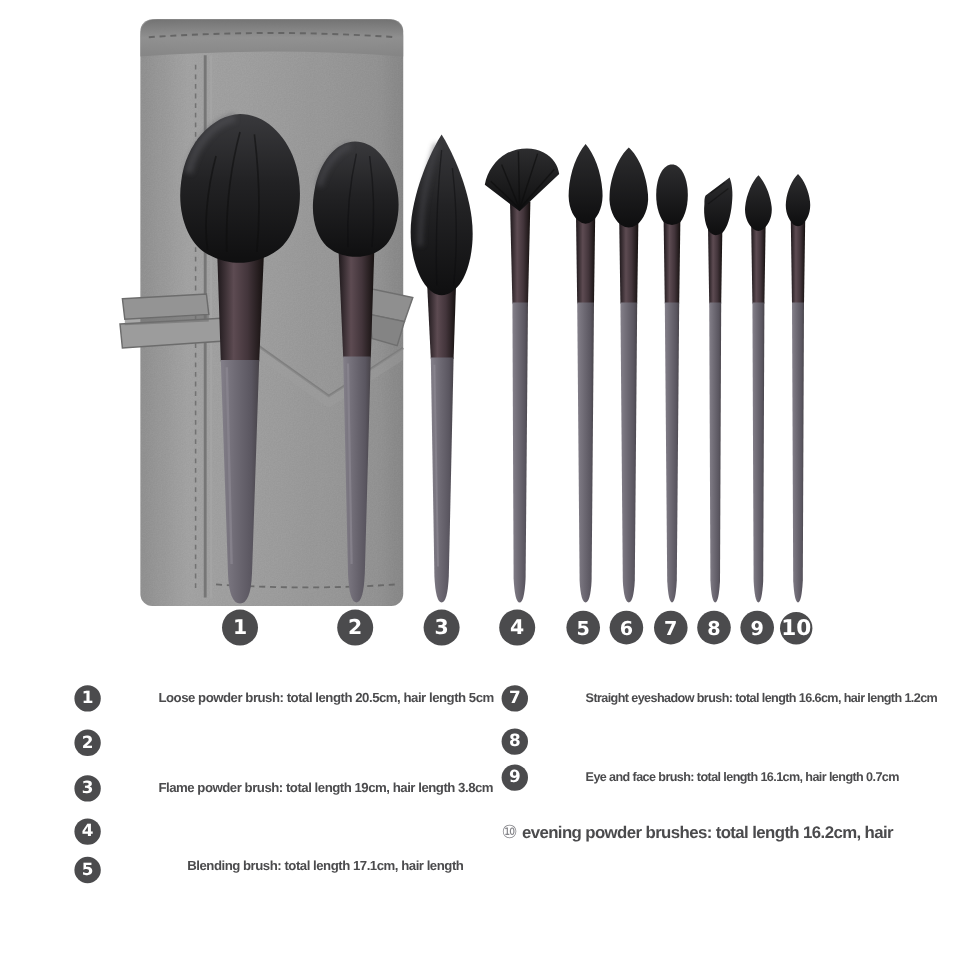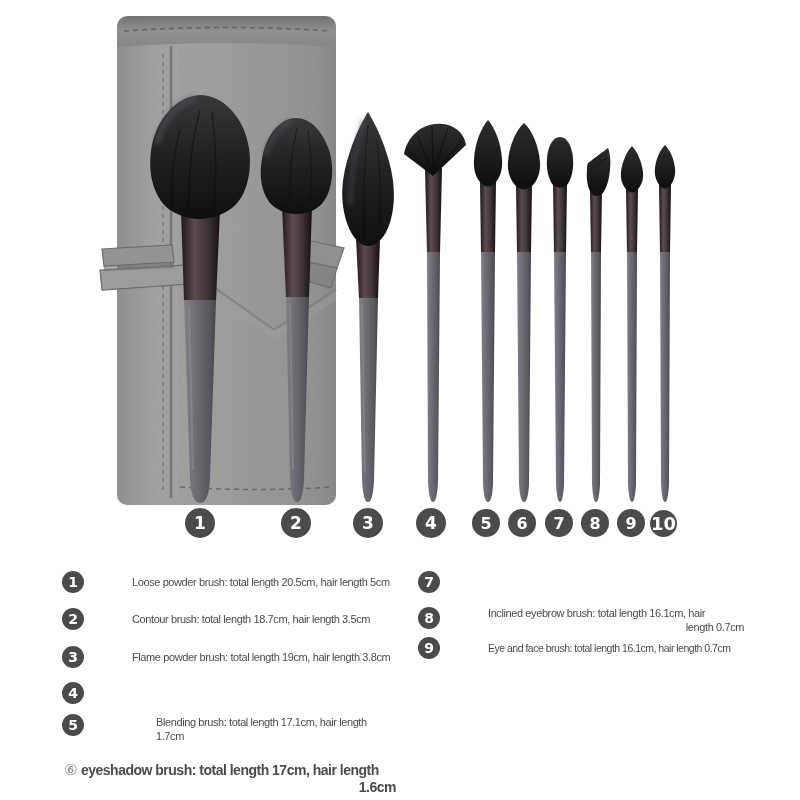--- a/index.html
+++ b/index.html
@@ -11,21 +11,21 @@
          display:flex;align-items:center;justify-content:center;
          font-weight:bold;font-family:"DejaVu Sans", sans-serif;}
   .b30{width:30px;height:30px;font-size:17px;}
   .b28{width:28px;height:28px;font-size:16px;}
   .b27{width:27px;height:27px;font-size:18px;}
   
   .item{position:absolute;display:flex;gap:11px;color:#4b4b4d;}
   .num{flex:0 0 auto;width:22px;height:22px;border-radius:50%;background:#4b4b4d;color:#fff;
        display:flex;align-items:center;justify-content:center;font-size:14px;font-weight:bold;
        font-family:"DejaVu Sans", sans-serif;}
-  .txt{font-size:11px;font-weight:normal;letter-spacing:-0.4px;line-height:14px;padding-left:37px;}
+  .txt{font-size:11px;font-weight:bold;letter-spacing:-0.4px;line-height:14px;padding-left:37px;}
   .txt-sm{font-size:10.5px;letter-spacing:-0.5px;}
   .one{align-items:center;height:22px;}
   .ln{display:block;white-space:nowrap;}
   .ln.right{text-align:right;white-space:normal;}
   .w-l5{width:300px;margin-left:24px;}
   .w-r8{width:272px;}
   .w-r8 .ln.right{padding-right:16px;}
   .big-txt{font-size:14px;font-weight:bold;letter-spacing:-0.5px;line-height:17px;color:#4b4b4d;}
   .big6{width:332px;}
   .big10{width:322px;}
@@ -202,61 +202,55 @@
   <div class="badge b27" style="left:650px;top:510px;">10</div>
 
   <div class="item one" style="left:62px;top:571px;">
     <span class="num">1</span>
     <span class="txt">
         <span class="ln">Loose powder brush: total length 20.5cm, hair length 5cm</span>
       </span>
   </div>
   <div class="item one" style="left:62px;top:608px;">
     <span class="num">2</span>
-    <span class="txt">
-        <span class="ln">Contour brush: total length 18.7cm, hair length 3.5cm</span>
-      </span>
   </div>
   <div class="item one" style="left:62px;top:646px;">
     <span class="num">3</span>
     <span class="txt">
         <span class="ln">Flame powder brush: total length 19cm, hair length 3.8cm</span>
       </span>
   </div>
   <div class="item one" style="left:62px;top:682px;">
     <span class="num">4</span>
   </div>
   <div class="item" style="left:62px;top:715px;">
     <span class="num" style="margin-top:-1px;">5</span>
     <span class="txt w-l5">
       <span class="ln">Blending brush: total length 17.1cm, hair length</span>
-      <span class="ln">1.7cm</span>
     </span>
   </div>
   <div class="item" style="left:64px;top:762px;">
     <span class="big-txt big6">
-      <span class="ln"><span class="glyph">⑥</span><span>eyeshadow brush: total length 17cm, hair length</span></span>
-      <span class="ln right">1.6cm</span>
     </span>
   </div>
 
   <div class="item one" style="left:418px;top:571px;">
     <span class="num">7</span>
+    <span class="txt txt-sm">
+        <span class="ln">Straight eyeshadow brush: total length 16.6cm, hair length 1.2cm</span>
+      </span>
   </div>
   <div class="item" style="left:418px;top:604px;">
     <span class="num" style="margin-top:3px;">8</span>
-    <span class="txt w-r8" style="margin-top:2px;">
-      <span class="ln">Inclined eyebrow brush: total length 16.1cm, hair</span>
-      <span class="ln right">length 0.7cm</span>
-    </span>
   </div>
   <div class="item one" style="left:418px;top:637px;">
     <span class="num">9</span>
     <span class="txt txt-sm">
         <span class="ln">Eye and face brush: total length 16.1cm, hair length 0.7cm</span>
       </span>
   </div>
   <div class="item" style="left:418px;top:685px;">
     <span class="big-txt big10">
+      <span class="ln"><span class="glyph">⑩</span><span>evening powder brushes: total length 16.2cm, hair</span></span>
     </span>
   </div>
 
 </div>
 
 </body></html>

